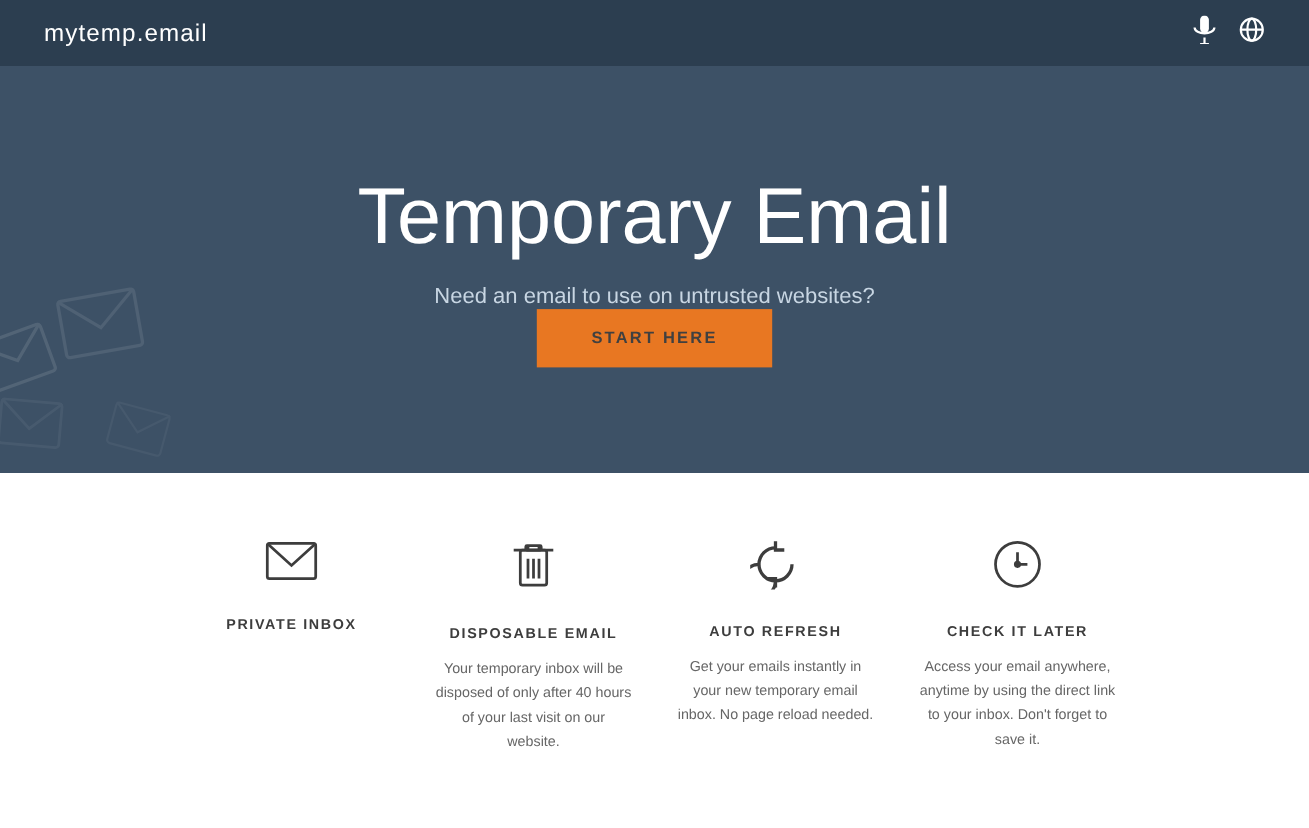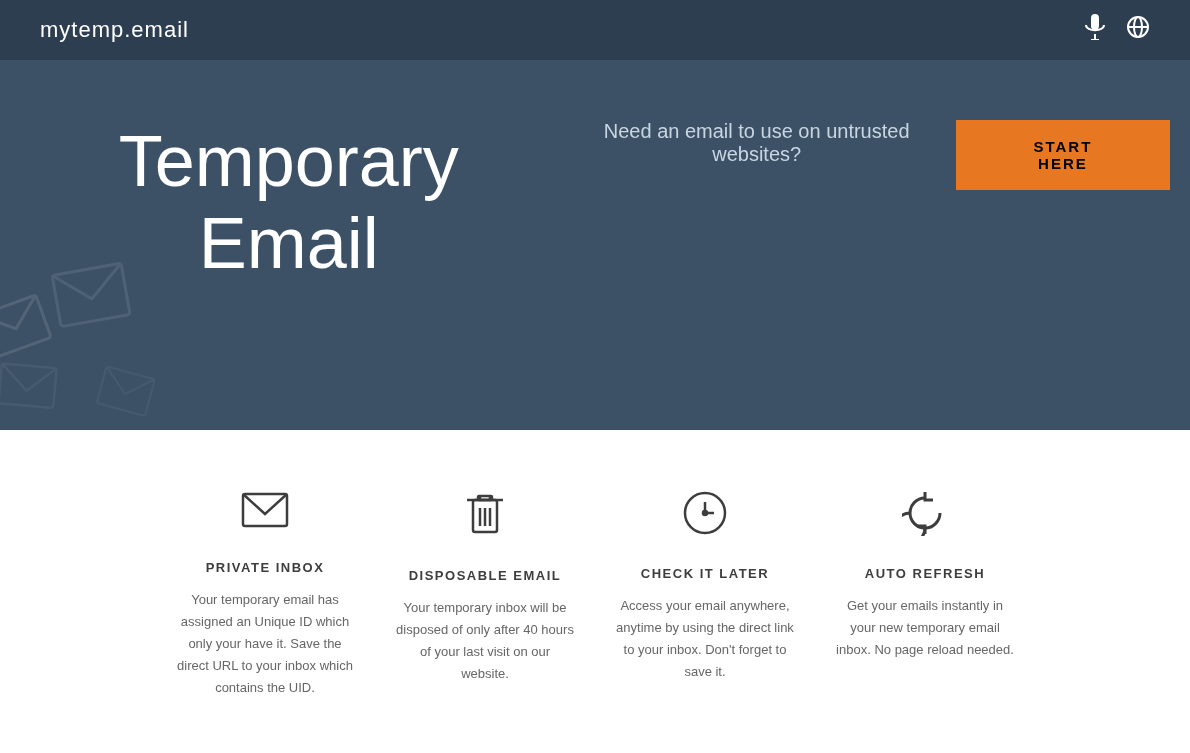--- a/index.html
+++ b/index.html
@@ -29,41 +29,42 @@
       color: #fff;
       font-size: 22px;
       cursor: pointer;
     }
 
     
     .hero {
       background: #3d5166;
       min-height: 370px;
       display: flex;
-      align-items: flex-start;
+      flex-direction: column;
+      align-items: center;
       justify-content: center;
       position: relative;
       overflow: hidden;
       padding: 60px 20px;
     }
     .hero h1 {
       color: #fff;
       font-size: 72px;
       font-weight: 300;
       text-align: center;
       margin-bottom: 20px;
     }
     .hero p {
       color: #c8d6e3;
       font-size: 20px;
       text-align: center;
     }
     .start-btn {
       background: #e87722;
-      color: #000000;
+      color: #404040;
       border: none;
       padding: 18px 50px;
       font-size: 15px;
       font-weight: 700;
       letter-spacing: 2px;
       cursor: pointer;
       text-transform: uppercase;
     }
 
     
@@ -163,21 +164,20 @@
 <section class="features">
 
   <div class="feature">
     <span class="feature-icon">
       <svg width="48" height="40" viewBox="0 0 48 40" fill="none" stroke="#3d3d3d" stroke-width="2.5" xmlns="http://www.w3.org/2000/svg">
         <rect x="2" y="4" width="44" height="32" rx="2"></rect>
         <polyline points="2,4 24,24 46,4"></polyline>
       </svg>
     </span>
     <h3>PRIVATE INBOX</h3>
-    <p>Your temporary email has assigned an Unique ID which only your have it. Save the direct URL to your inbox which contains the UID.</p>
   </div>
 
   <div class="feature">
     <span class="feature-icon">
       <svg width="40" height="48" viewBox="0 0 40 48" fill="none" stroke="#3d3d3d" stroke-width="2.5" xmlns="http://www.w3.org/2000/svg">
         <line x1="2" y1="10" x2="38" y2="10"></line>
         <rect x="8" y="10" width="24" height="32" rx="2"></rect>
         <line x1="15" y1="10" x2="15" y2="6"></line>
         <line x1="25" y1="10" x2="25" y2="6"></line>
         <rect x="13" y="6" width="14" height="4" rx="1"></rect>
@@ -185,36 +185,36 @@
         <line x1="20" y1="18" x2="20" y2="36"></line>
         <line x1="25" y1="18" x2="25" y2="36"></line>
       </svg>
     </span>
     <h3>DISPOSABLE EMAIL</h3>
     <p>Your temporary inbox will be disposed of only after 40 hours of your last visit on our website.</p>
   </div>
 
   <div class="feature">
     <span class="feature-icon">
+      <svg width="46" height="46" viewBox="0 0 46 46" fill="none" stroke="#3d3d3d" stroke-width="3" xmlns="http://www.w3.org/2000/svg">
+        <path d="M38 23 A15 15 0 1 1 23 8" fill="none"></path>
+        <polyline points="23,2 23,10 31,10"></polyline>
+        <path d="M8 23 A15 15 0 1 0 23 38" fill="none"></path>
+        <polyline points="23,44 23,36 15,36"></polyline>
+      </svg>
+    </span>
+    <h3>AUTO REFRESH</h3>
+    <p>Get your emails instantly in your new temporary email inbox. No page reload needed.</p>
+  </div>
+
+  <div class="feature">
+    <span class="feature-icon">
       <svg width="46" height="46" viewBox="0 0 46 46" fill="none" stroke="#3d3d3d" stroke-width="2.5" xmlns="http://www.w3.org/2000/svg">
         <circle cx="23" cy="23" r="20"></circle>
         <line x1="23" y1="23" x2="23" y2="12"></line>
         <line x1="23" y1="23" x2="32" y2="23"></line>
         <circle cx="23" cy="23" r="2" fill="#3d3d3d"></circle>
       </svg>
     </span>
     <h3>CHECK IT LATER</h3>
     <p>Access your email anywhere, anytime by using the direct link to your inbox. Don't forget to save it.</p>
   </div>
-
-  <div class="feature">
-    <span class="feature-icon">
-      <svg width="46" height="46" viewBox="0 0 46 46" fill="none" stroke="#3d3d3d" stroke-width="3" xmlns="http://www.w3.org/2000/svg">
-        <path d="M38 23 A15 15 0 1 1 23 8" fill="none"></path>
-        <polyline points="23,2 23,10 31,10"></polyline>
-        <path d="M8 23 A15 15 0 1 0 23 38" fill="none"></path>
-        <polyline points="23,44 23,36 15,36"></polyline>
-      </svg>
-    </span>
-    <h3>AUTO REFRESH</h3>
-    <p>Get your emails instantly in your new temporary email inbox. No page reload needed.</p>
-  </div>
 </section>
 
 </body></html>

